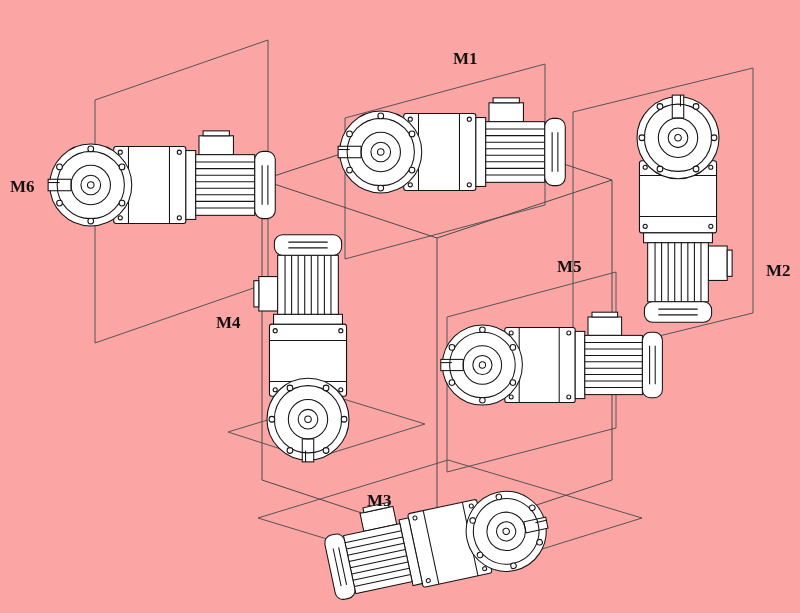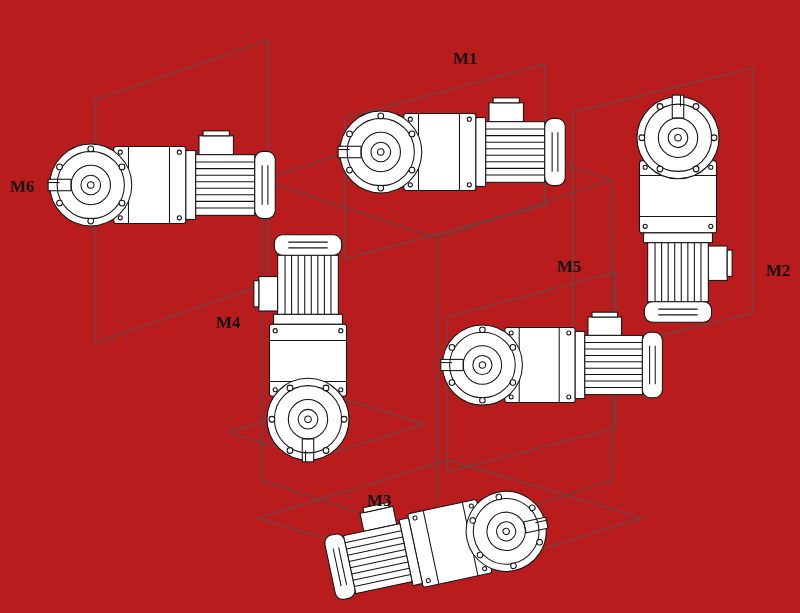--- a/index.html
+++ b/index.html
@@ -5,21 +5,21 @@
   html, body {
     margin: 0;
     padding: 0;
     background: #ffffff;
     font-family: "Liberation Serif", serif;
   }
   .canvas {
     position: relative;
     width: 800px;
     height: 613px;
-    background: #b91c1c;
+    background: #fca5a5;
     overflow: hidden;
   }
   svg text.pos-label {
     font-family: "Liberation Serif", serif;
     font-weight: bold;
     font-size: 17px;
     fill: #111111;
   }
   .thin  { stroke: #4a4a4a; stroke-width: 1; fill: none; }
   .plane { stroke: #555555; stroke-width: 1; fill: none; }

